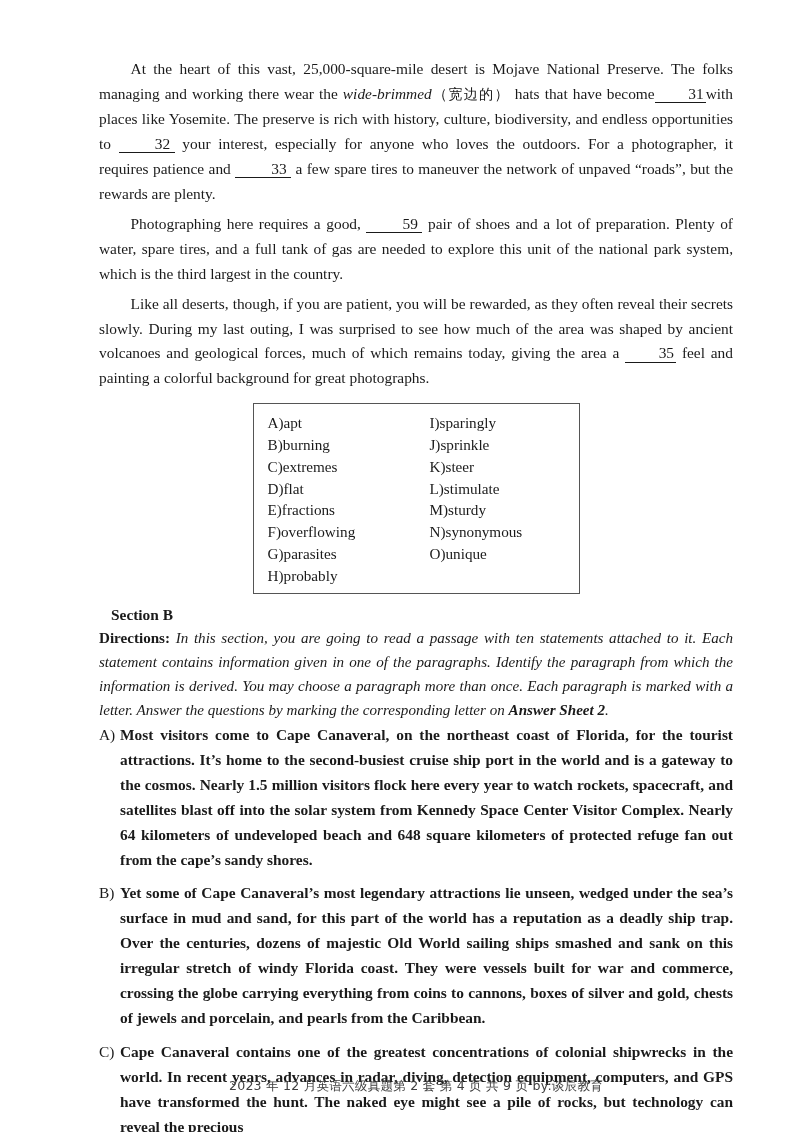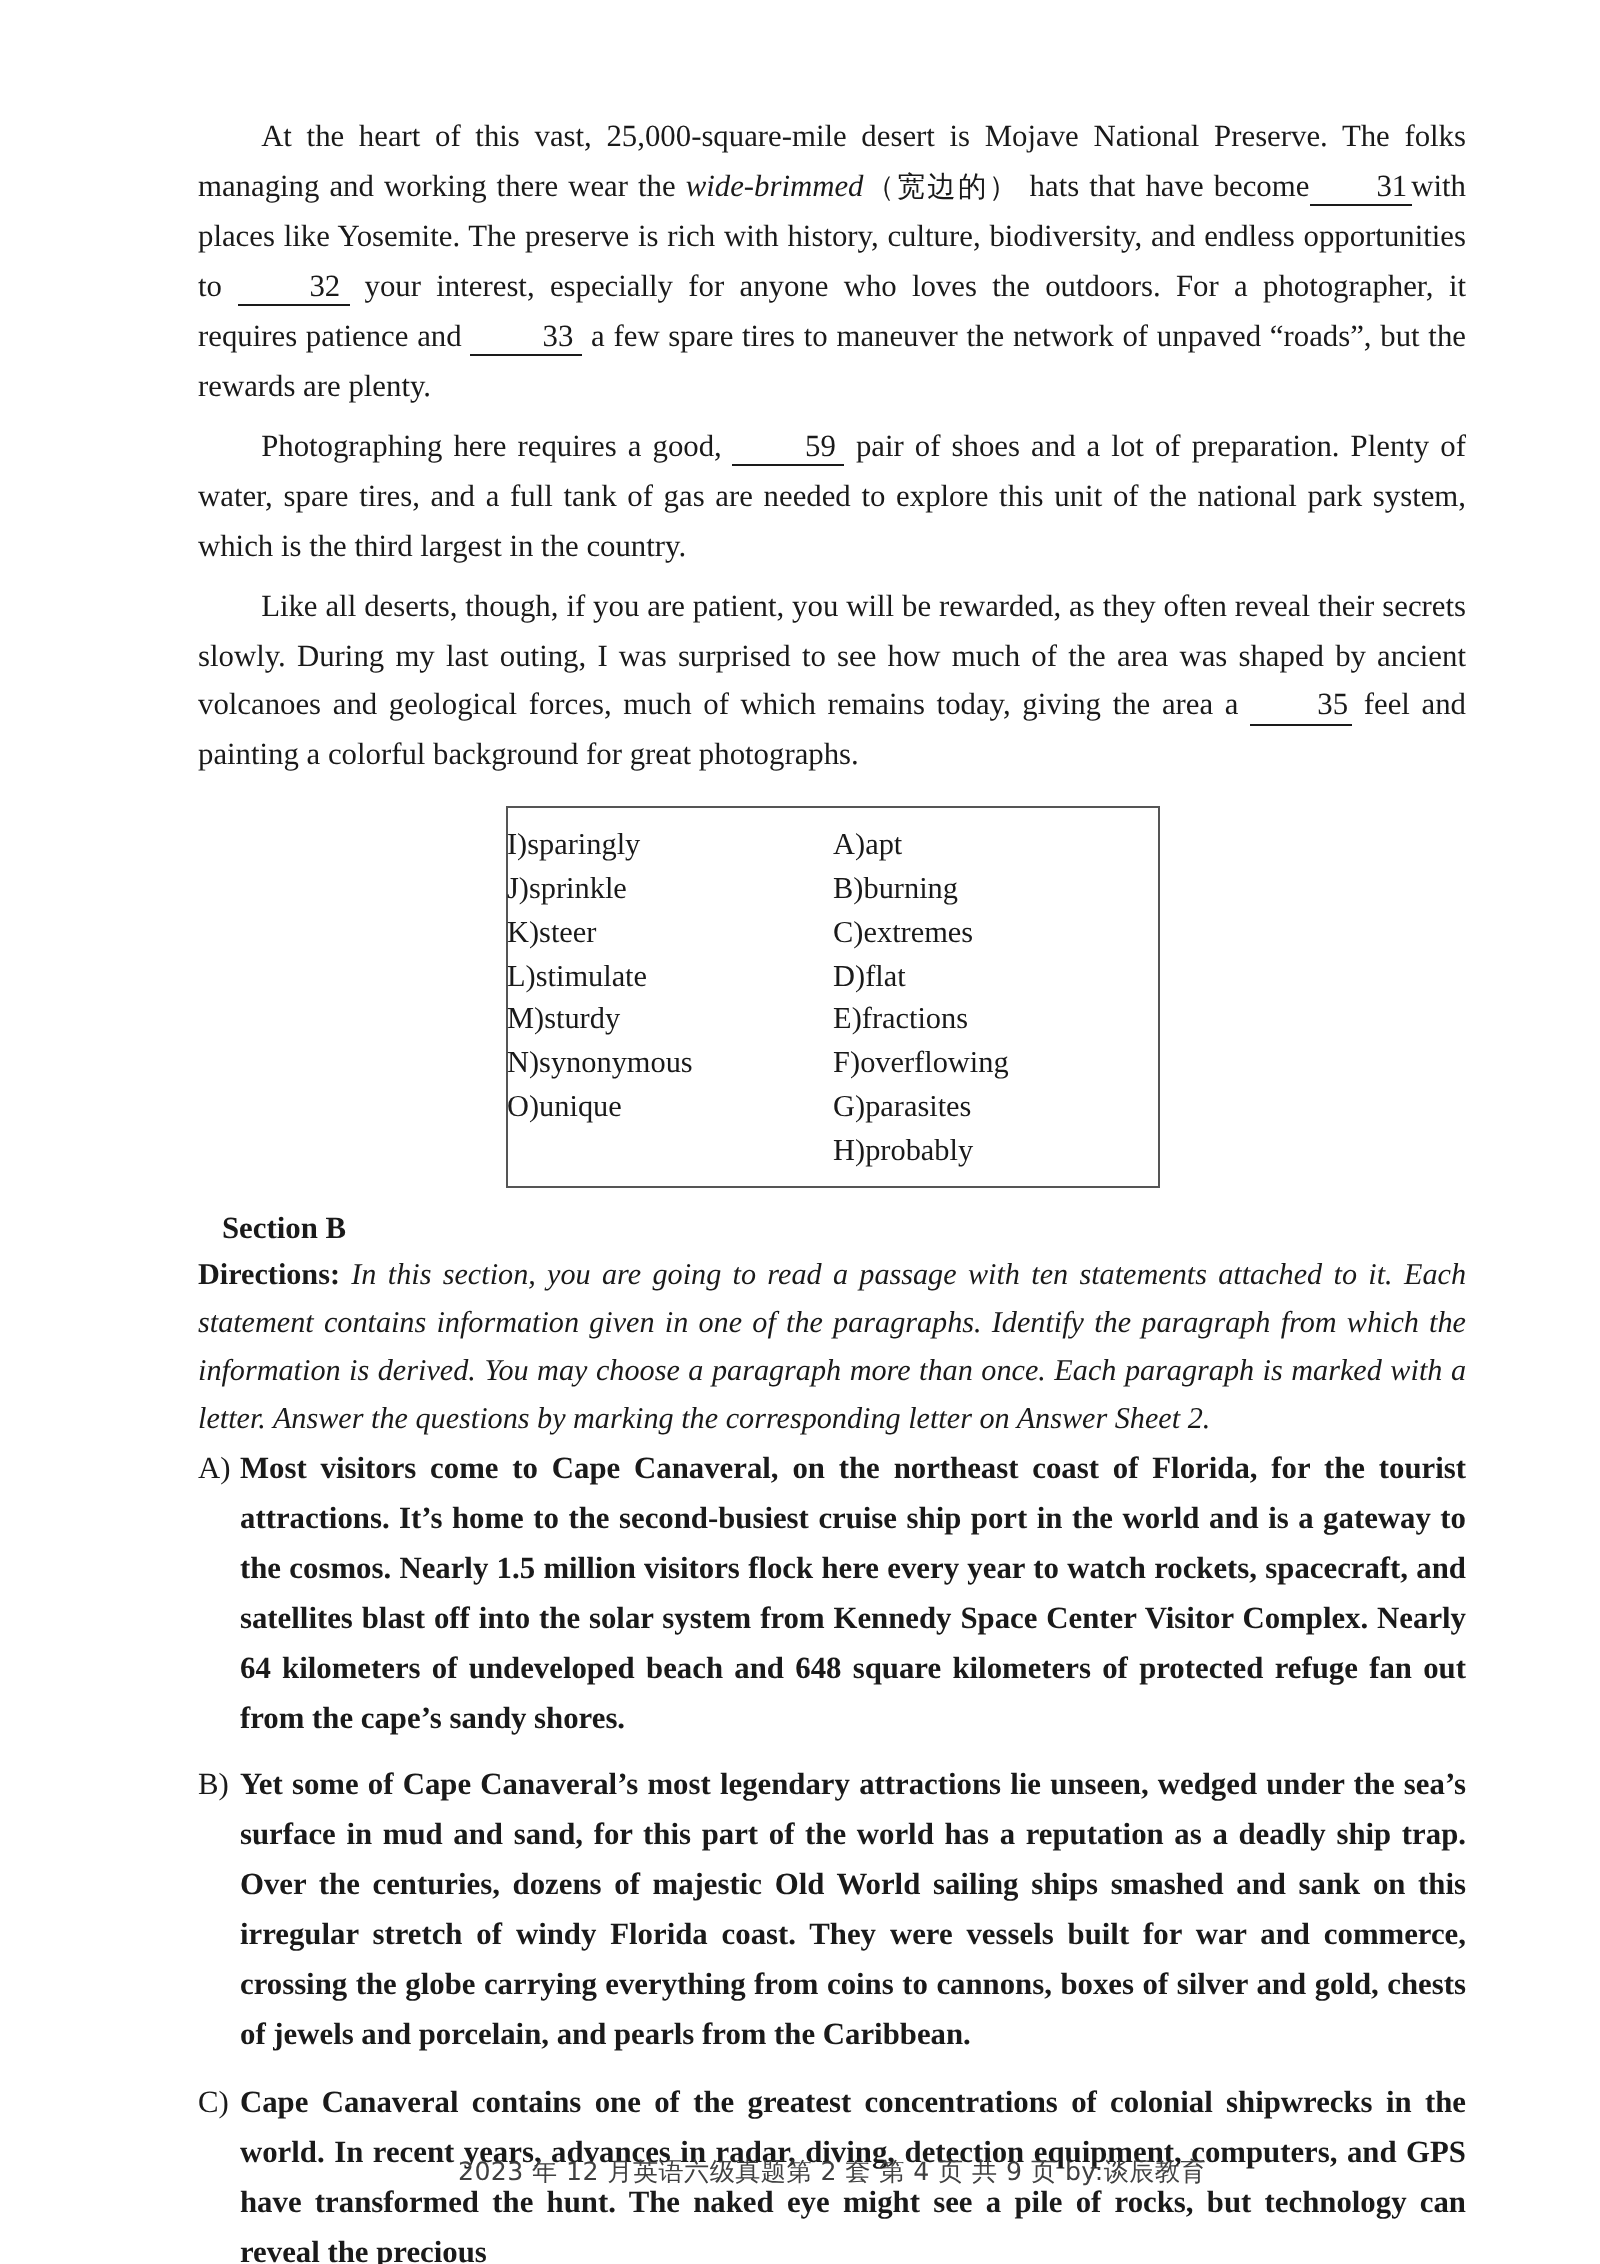--- a/index.html
+++ b/index.html
@@ -95,21 +95,21 @@
     line-height: 1.5;
   }
   .directions {
     font-size: 15.1px;
     line-height: 1.58;
     text-align: justify;
     margin: 1px 0 0 0;
   }
   .directions b { font-weight: bold; font-style: normal; }
   .directions .dir-body { font-style: italic; }
-  .directions .dir-body b { font-style: italic; font-weight: normal; }
+  .directions .dir-body b { font-style: italic; font-weight: bold; }
 
   .passage-title {
     text-align: center;
     font-weight: bold;
     font-size: 15.6px;
     margin: 6px 0 4px 0;
   }
 
   
   .lp {
@@ -151,39 +151,39 @@
 
     <div id="cloze-passage">
         <div class="cloze-para"><span>At the heart of this vast, 25,000-square-mile desert is Mojave National Preserve. The folks managing and working there wear the </span><span class="it">wide-brimmed</span><span class="cn">（宽边的）</span><span> hats that have become</span><span class="blank blank-tight">31</span><span>with places like Yosemite. The preserve is rich with history, culture, biodiversity, and endless opportunities to </span><span class="blank blank-wide">32</span><span> your interest, especially for anyone who loves the outdoors. For a photographer, it requires patience and </span><span class="blank blank-wide">33</span><span> a few spare tires to maneuver the network of unpaved “roads”, but the rewards are plenty.</span></div>
         <div class="cloze-para"><span>Photographing here requires a good, </span><span class="blank blank-wide">59</span><span> pair of shoes and a lot of preparation. Plenty of water, spare tires, and a full tank of gas are needed to explore this unit of the national park system, which is the third largest in the country.</span></div>
         <div class="cloze-para"><span>Like all deserts, though, if you are patient, you will be rewarded, as they often reveal their secrets slowly. During my last outing, I was surprised to see how much of the area was shaped by ancient volcanoes and geological forces, much of which remains today, giving the area a </span><span class="blank blank-tight">35</span><span> feel and painting a colorful background for great photographs.</span></div>
       </div>
 
     <div class="wordbank-wrap">
       <div class="wordbank">
         <div class="wb-cols">
-          <div class="wb-col wb-col-right" id="wb-right">
-              <div class="wb-item"><span class="wb-letter">I) </span><span>sparingly</span></div>
-              <div class="wb-item"><span class="wb-letter">J) </span><span>sprinkle</span></div>
-              <div class="wb-item"><span class="wb-letter">K) </span><span>steer</span></div>
-              <div class="wb-item"><span class="wb-letter">L) </span><span>stimulate</span></div>
-              <div class="wb-item"><span class="wb-letter">M) </span><span>sturdy</span></div>
-              <div class="wb-item"><span class="wb-letter">N) </span><span>synonymous</span></div>
-              <div class="wb-item"><span class="wb-letter">O) </span><span>unique</span></div>
-            </div>
           <div class="wb-col wb-col-left" id="wb-left">
               <div class="wb-item"><span class="wb-letter">A) </span><span>apt</span></div>
               <div class="wb-item"><span class="wb-letter">B) </span><span>burning</span></div>
               <div class="wb-item"><span class="wb-letter">C) </span><span>extremes</span></div>
               <div class="wb-item"><span class="wb-letter">D) </span><span>flat</span></div>
               <div class="wb-item"><span class="wb-letter">E) </span><span>fractions</span></div>
               <div class="wb-item"><span class="wb-letter">F) </span><span>overflowing</span></div>
               <div class="wb-item"><span class="wb-letter">G) </span><span>parasites</span></div>
               <div class="wb-item"><span class="wb-letter">H) </span><span>probably</span></div>
             </div>
+          <div class="wb-col wb-col-right" id="wb-right">
+              <div class="wb-item"><span class="wb-letter">I) </span><span>sparingly</span></div>
+              <div class="wb-item"><span class="wb-letter">J) </span><span>sprinkle</span></div>
+              <div class="wb-item"><span class="wb-letter">K) </span><span>steer</span></div>
+              <div class="wb-item"><span class="wb-letter">L) </span><span>stimulate</span></div>
+              <div class="wb-item"><span class="wb-letter">M) </span><span>sturdy</span></div>
+              <div class="wb-item"><span class="wb-letter">N) </span><span>synonymous</span></div>
+              <div class="wb-item"><span class="wb-letter">O) </span><span>unique</span></div>
+            </div>
         </div>
       </div>
     </div>
 
     <div class="section-head">Section B</div>
 
     <div class="directions">
       <b>Directions:</b><span class="dir-body"><span> In this section, you are going to read a passage with ten statements attached to it. Each statement contains information given in one of the paragraphs. Identify the paragraph from which the information is derived. You may choose a paragraph more than once. Each paragraph is marked with a letter. Answer the questions by marking the corresponding letter on </span><b>Answer Sheet 2</b><span>.</span></span>
     </div>
 

